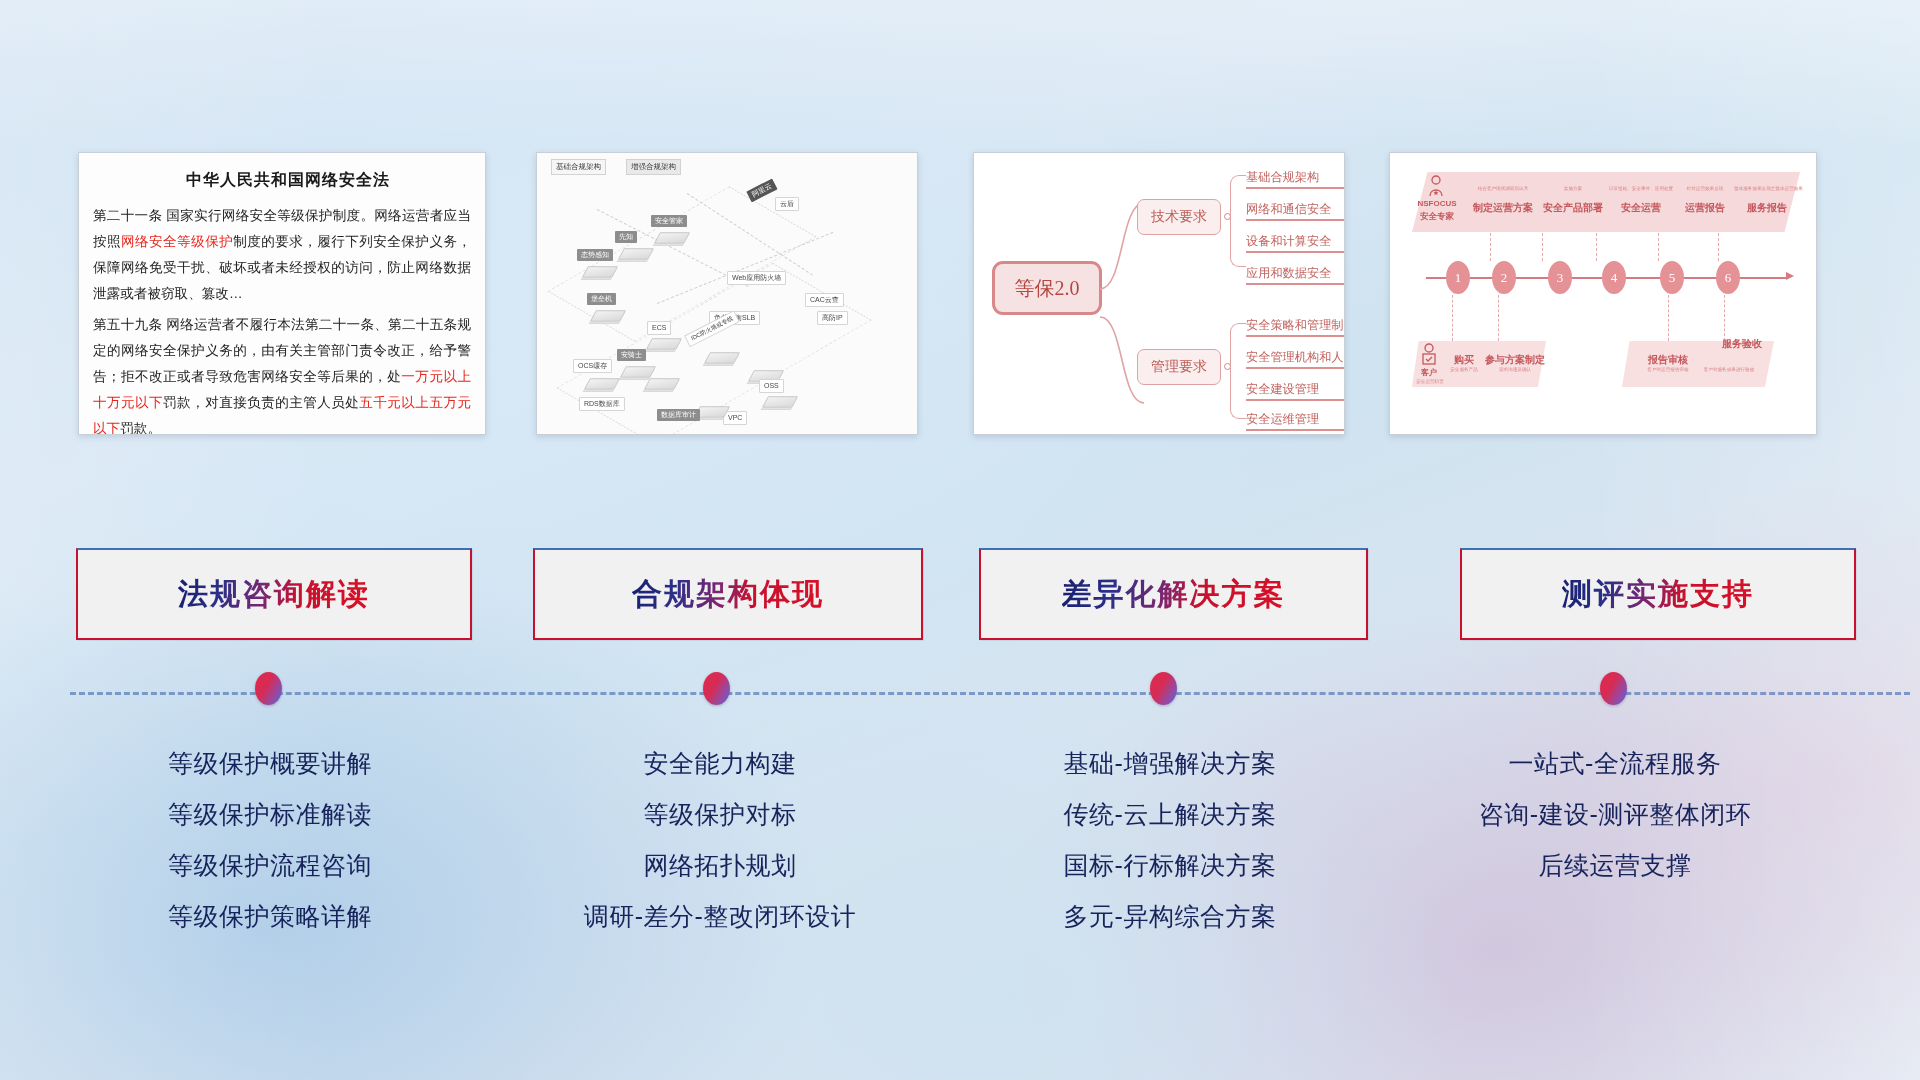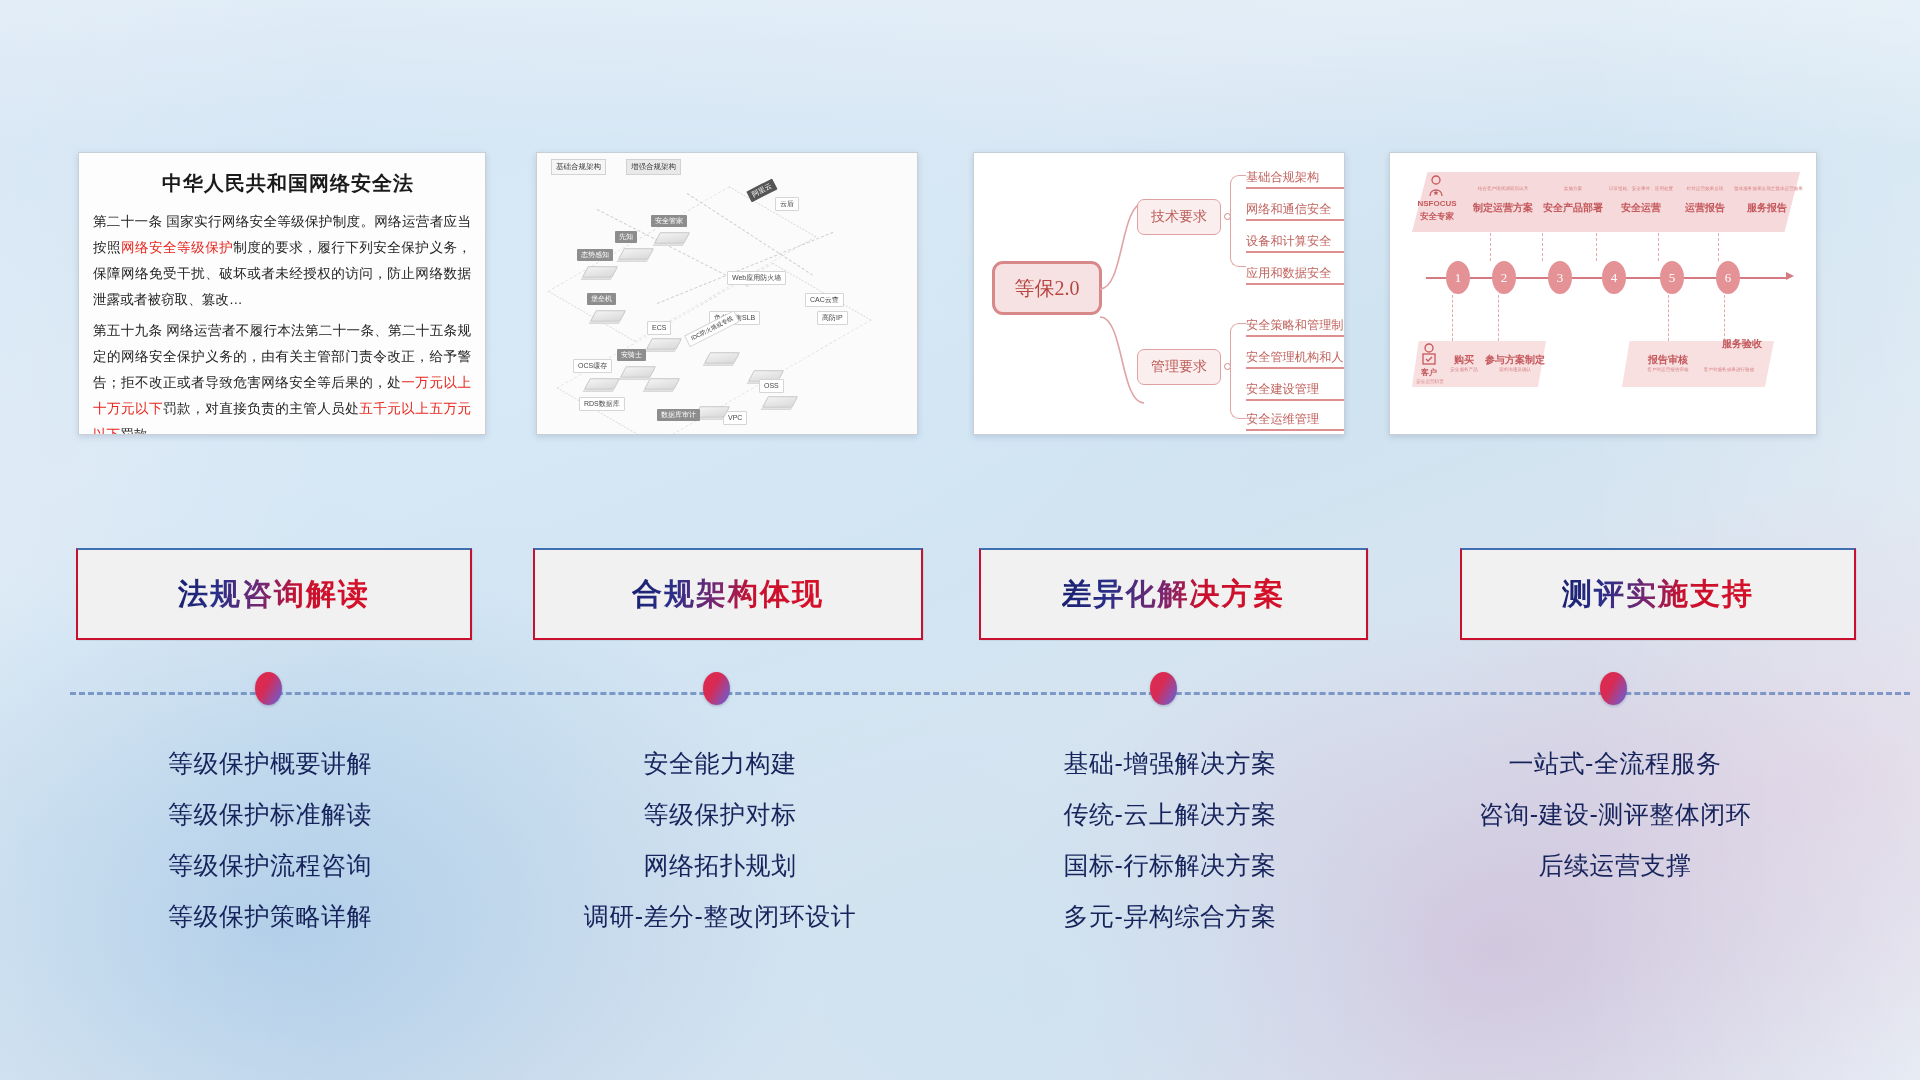--- a/index.html
+++ b/index.html
@@ -40,21 +40,21 @@
     overflow: hidden;
   }
   #card-1 { left: 78px;   width: 408px; }
   #card-2 { left: 536px;  width: 382px; }
   #card-3 { left: 973px;  width: 372px; }
   #card-4 { left: 1389px; width: 428px; }
 
   
   .law-title {
     text-align: center;
-    font-size: 20px;
+    font-size: 16px;
     font-weight: 700;
     color: #1a1a1a;
     margin: 17px 0 12px 12px;
     letter-spacing: 1px;
   }
   .law-body { padding: 0 14px; }
   .law-p {
     font-size: 13.6px;
     line-height: 26px;
     color: #222;

